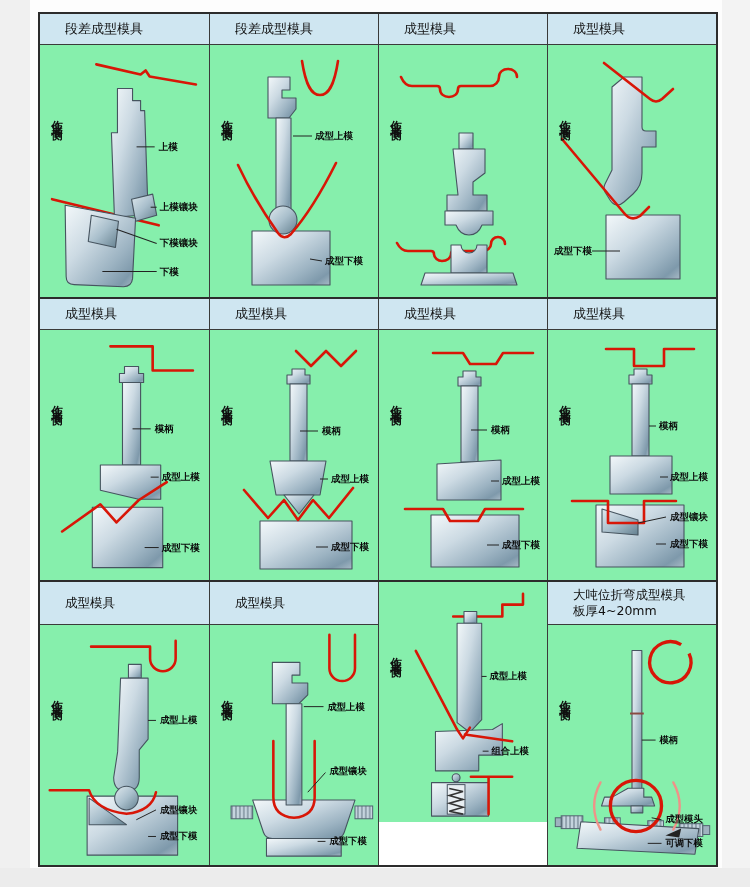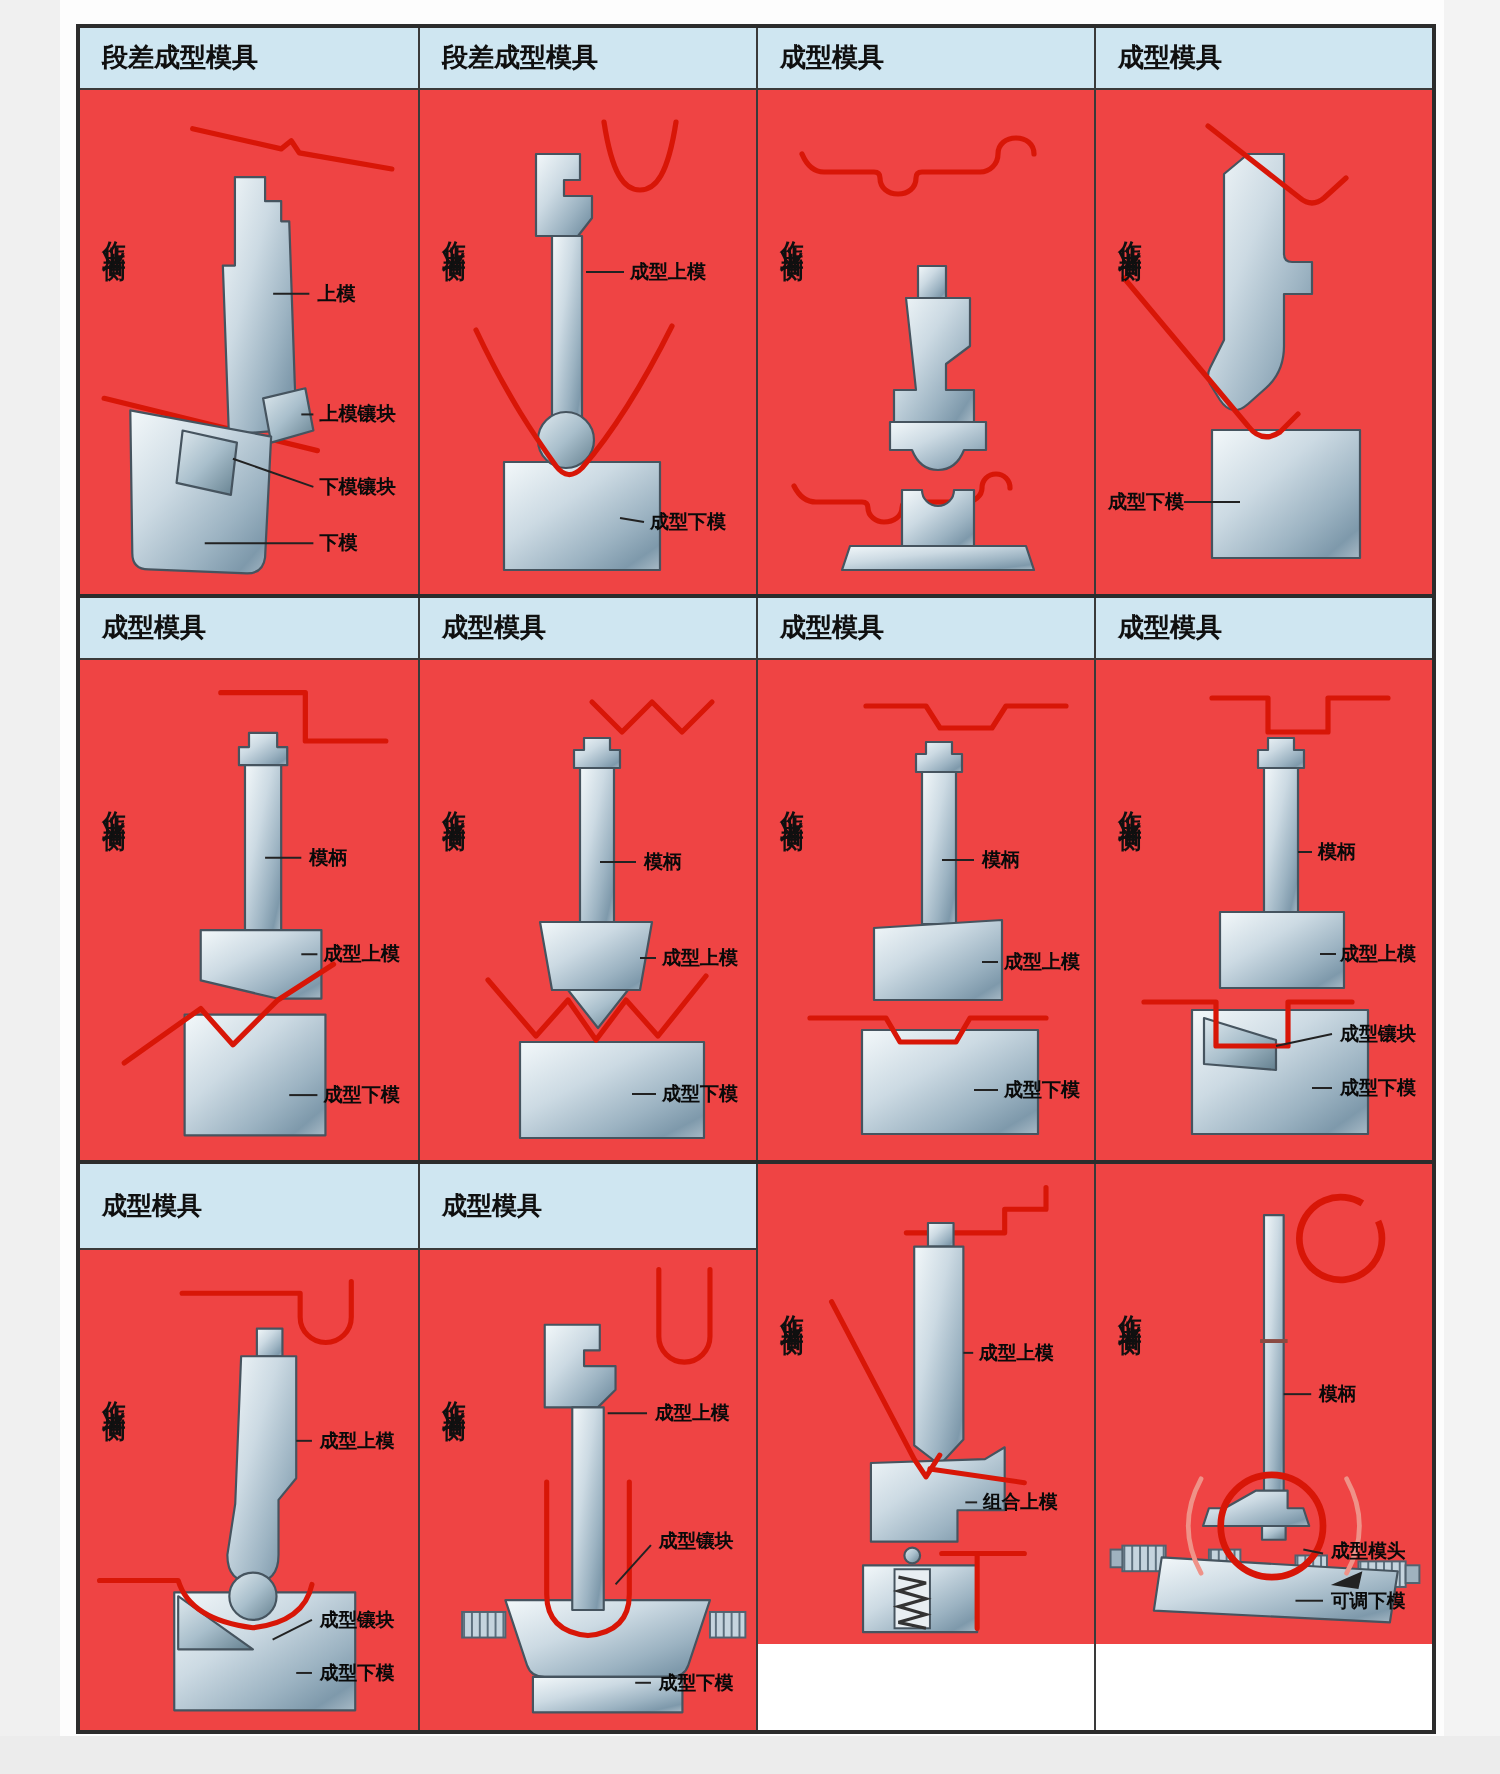--- a/index.html
+++ b/index.html
@@ -6,24 +6,24 @@
   body{background:#f7f7f7;font-family:"DejaVu Sans","Liberation Sans",sans-serif;}
   .stage{position:relative;width:750px;height:887px;background:#fdfdfd;overflow:hidden;}
   .strip-left{position:absolute;left:0;top:0;width:30px;height:887px;background:#f0f0f0;}
   .strip-right{position:absolute;left:722px;top:0;width:28px;height:887px;background:#f3f3f3;}
   .strip-bottom{position:absolute;left:0;top:868px;width:750px;height:19px;background:#ececec;}
   .table{position:absolute;left:38px;top:12px;width:676px;border:2px solid #2c2c2c;background:#ffffff;}
   .band{display:grid;grid-template-columns:repeat(4,1fr);}
   .band + .band{border-top:2px solid #2c2c2c;}
   .cell{position:relative;min-width:0;}
   .cell + .cell{border-left:1px solid #3a3a3a;}
-  .hdr{height:30px;display:flex;align-items:center;padding-left:11px;background:#cfe6f1;
-       border-bottom:1px solid #3a3a3a;font-weight:bold;font-size:13px;color:#101010;}
+  .hdr{height:30px;display:flex;align-items:center;padding-left:25px;background:#cfe6f1;
+       border-bottom:1px solid #3a3a3a;font-weight:normal;font-size:13px;color:#101010;}
   .hdr3{height:42px;flex-direction:column;align-items:flex-start;justify-content:center;line-height:1.25;font-size:12.5px;}
-  .body{position:relative;height:252px;background:#ef4444;}
+  .body{position:relative;height:252px;background:#86efac;}
   .band2 .body{height:250px;}
   .band3 .body{height:240px;}
   .side{position:absolute;left:9px;top:66px;writing-mode:vertical-rl;text-orientation:upright;
         font-weight:bold;font-size:11.5px;letter-spacing:3px;color:#101010;z-index:2;}
   svg.diag{position:absolute;left:0;top:0;width:100%;height:100%;}
   .red{fill:none;stroke:#d81607;stroke-width:2.6;stroke-linejoin:round;stroke-linecap:round;}
   .redc{fill:none;stroke:#d81607;stroke-width:3.4;}
   .pink{fill:none;stroke:#ef9288;stroke-width:2.4;stroke-linecap:round;}
   .m{fill:url(#gm);stroke:#46545f;stroke-width:1.1;stroke-linejoin:round;}
   .m2{fill:url(#gm2);stroke:#46545f;stroke-width:1.1;stroke-linejoin:round;}
@@ -380,20 +380,24 @@
               <line class="ld" x1="103" y1="96" x2="108" y2="96"></line>
               <text class="lbl" x="111" y="99">成型上模</text>
               <line class="ld" x1="104" y1="172" x2="110" y2="172"></line>
               <text class="lbl" x="113" y="175">组合上模</text>
             </g>
           </svg>
         </div>
       </div>
 
       <div class="cell">
+        <div class="hdr hdr3">
+          <div>大吨位折弯成型模具</div>
+          <div>板厚4~20mm</div>
+        </div>
         <div class="body">
           <div class="side">作业者侧</div>
           <svg class="diag" viewBox="0 0 168 244">
             <g>
                 <path class="redc" d="M134,20 A21,21 0 1 0 142,29"></path>
               </g>
             <g>
               <path class="m" d="M84,26 h10 v144 h-10 z"></path>
               <line x1="82" y1="90" x2="96" y2="90" stroke="#8a4a42" stroke-width="2"></line>
               <path class="m" d="M80,166 h16 v9 h8 l3,9 h-54 l3,-9 h8 z"></path>

